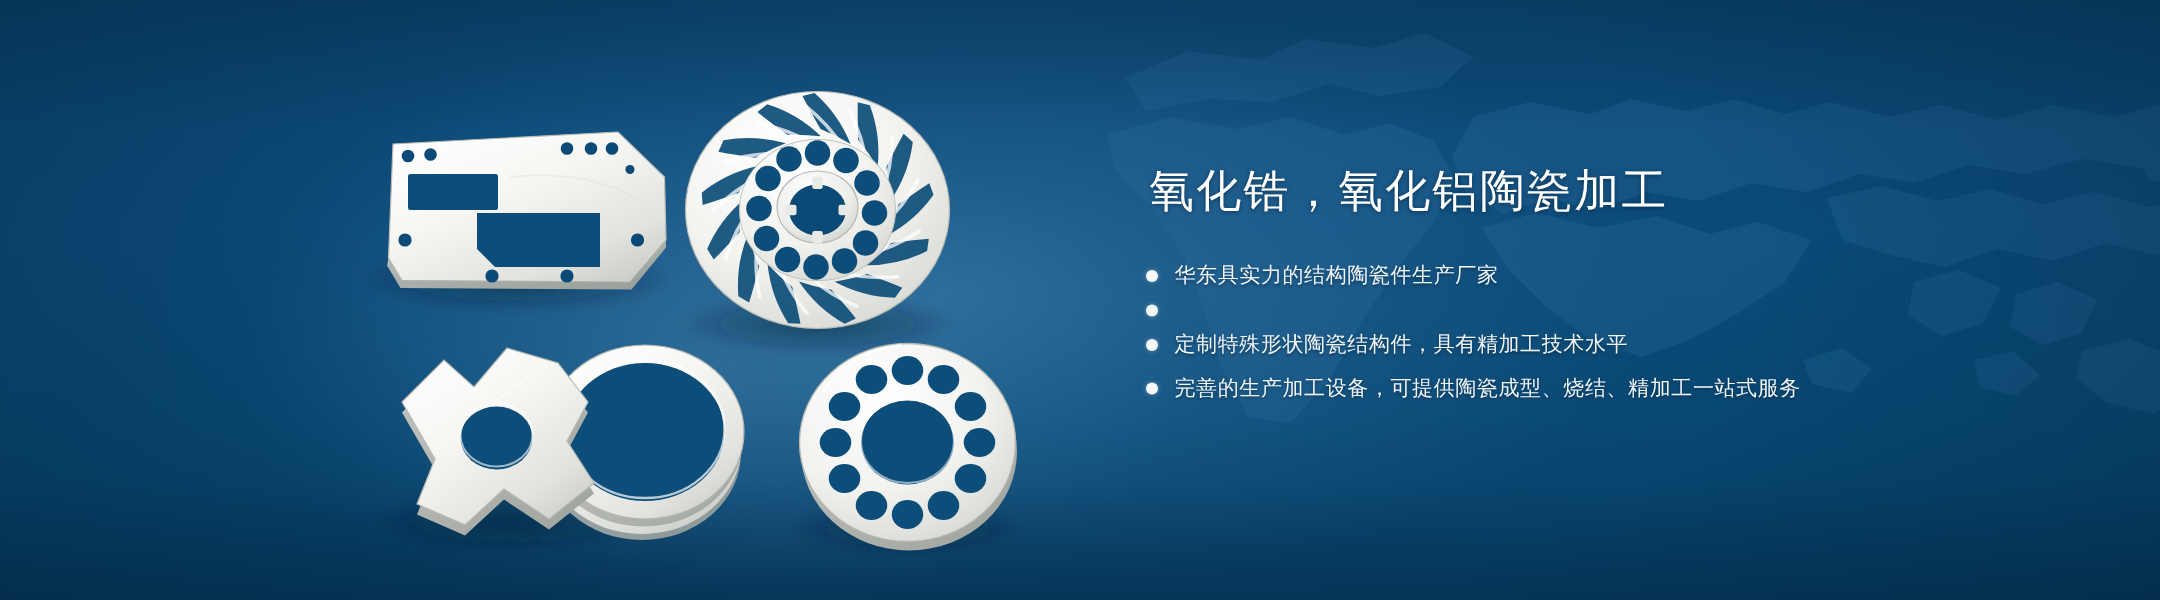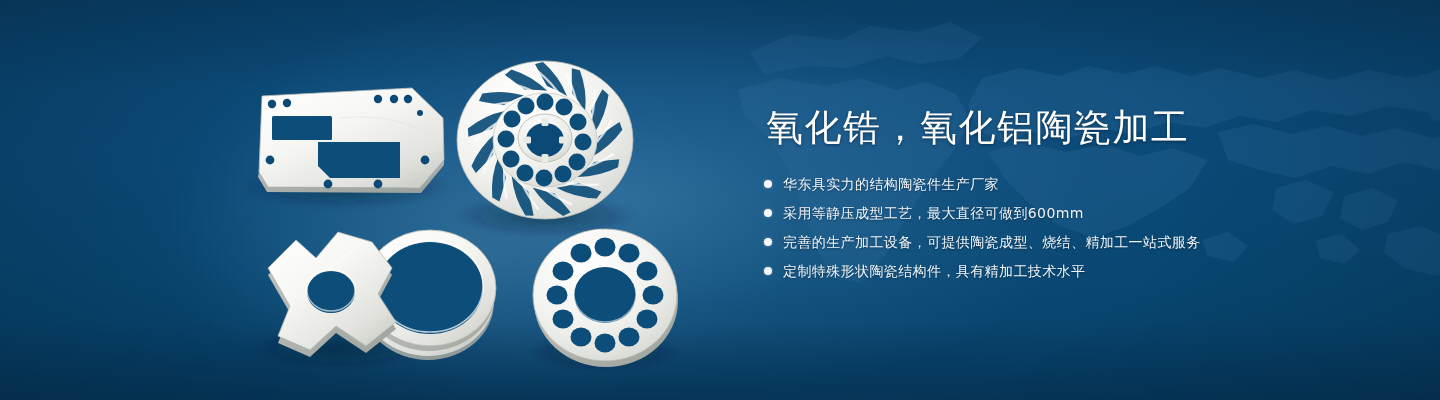--- a/index.html
+++ b/index.html
@@ -67,21 +67,21 @@
 
   
   .copy {
     position: absolute;
     left: 764px;
     top: 108px;
     width: 640px;
   }
   .headline {
     color: #ffffff;
-    font-size: 37px;
+    font-size: 30px;
     line-height: 40px;
     letter-spacing: 1.5px;
     font-weight: 400;
     margin: 0 0 26px 2px;
     text-shadow: 0 1px 3px rgba(0,22,44,0.55);
     white-space: nowrap;
   }
   .bullets { list-style: none; margin: 0; padding: 0; text-align: right; }
   .bullet {
     display: flex;
@@ -315,26 +315,25 @@
   <div class="copy">
     <h1 class="headline">氧化锆，氧化铝陶瓷加工</h1>
 
     <ul class="bullets">
       <li class="bullet">
         <span class="dot"></span>
         <span class="btext">华东具实力的结构陶瓷件生产厂家</span>
       </li>
       <li class="bullet">
         <span class="dot"></span>
-        <span class="btext">采用等静压成型工艺，最大直径可做到600mm</span>
+      </li>
+      <li class="bullet">
+        <span class="dot"></span>
+        <span class="btext">定制特殊形状陶瓷结构件，具有精加工技术水平</span>
       </li>
       <li class="bullet">
         <span class="dot"></span>
         <span class="btext">完善的生产加工设备，可提供陶瓷成型、烧结、精加工一站式服务</span>
       </li>
-      <li class="bullet">
-        <span class="dot"></span>
-        <span class="btext">定制特殊形状陶瓷结构件，具有精加工技术水平</span>
-      </li>
     </ul>
   </div>
 
 </div>
 
 </body></html>

